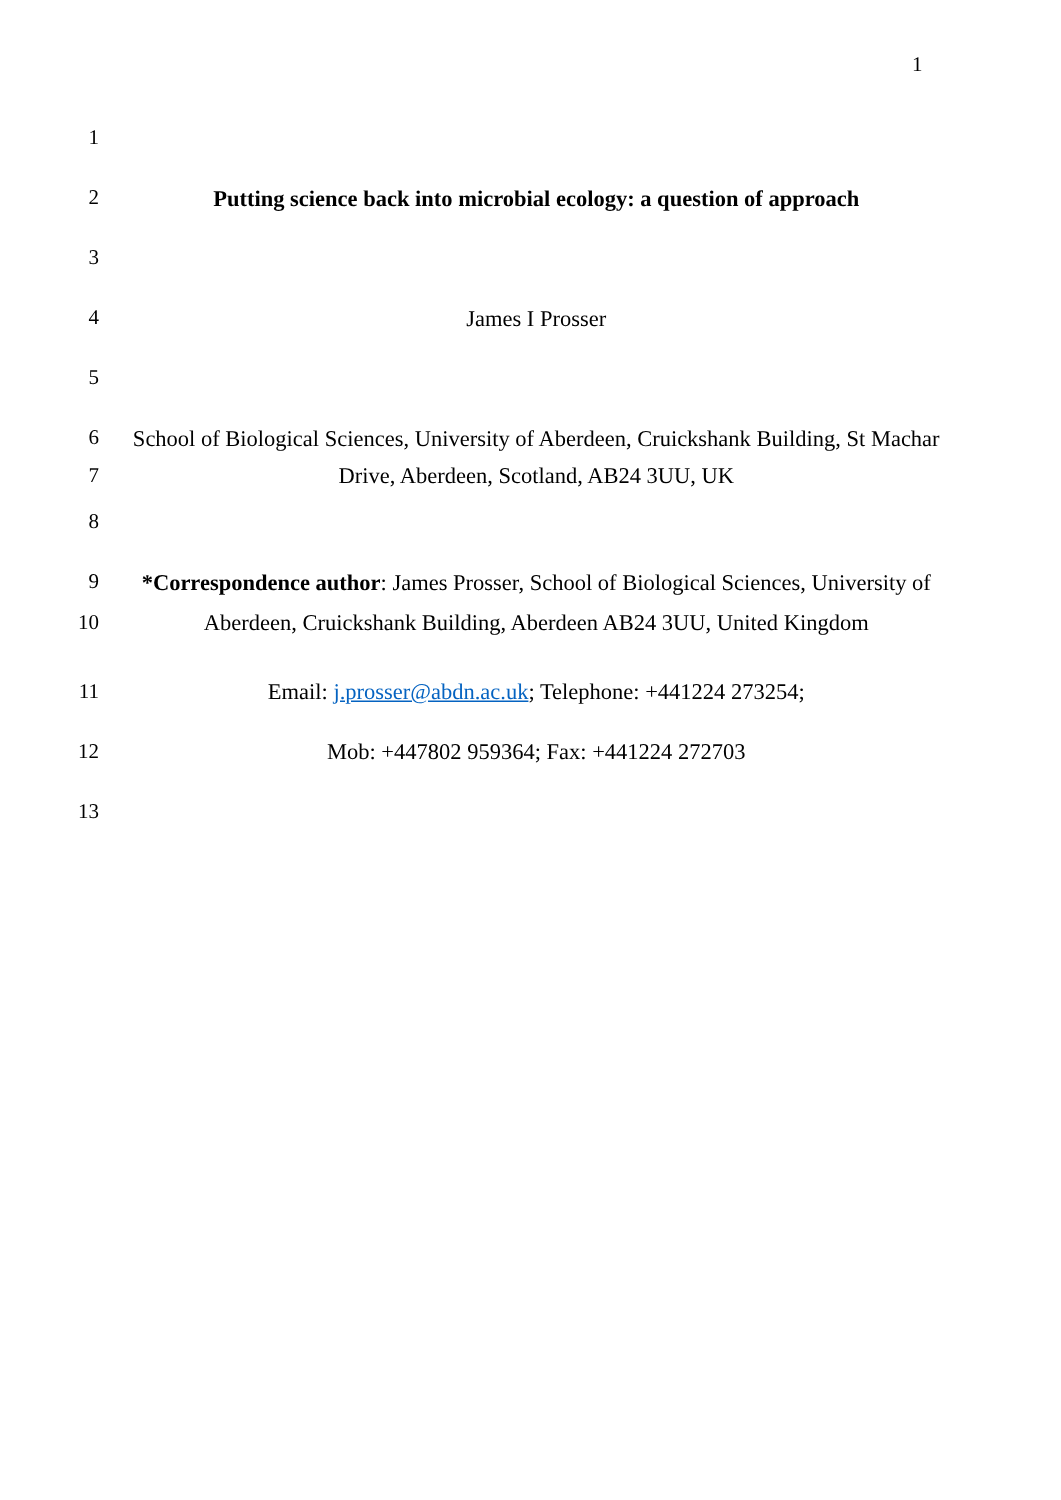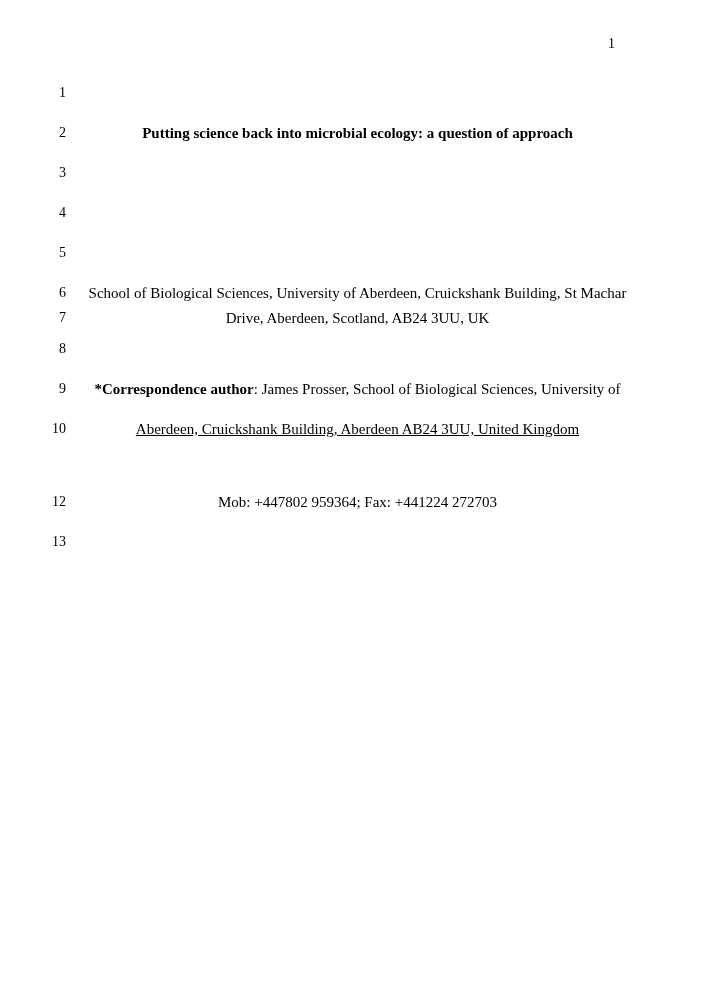--- a/index.html
+++ b/index.html
@@ -54,21 +54,21 @@
   
   .t1  { top:  84px; }
   .t2  { top: 124px; }
   .t3  { top: 164px; }
   .t4  { top: 204px; }
   .t5  { top: 244px; }
   .t6  { top: 284px; }
   .t7  { top: 309px; }
   .t8  { top: 340px; }
   .t9  { top: 380px; }
-  .t10 { top: 420px; text-decoration: underline; }
+  .t10 { top: 407px; }
   .t11 { top: 453px; }
   .t12 { top: 493px; }
   .t13 { top: 533px; }
 </style>
 </head>
 <body>
 
 <div class="page">
 
   <div class="page-number">1</div>
@@ -81,20 +81,21 @@
     <span class="num">2</span>
     <span class="text">Putting science back into microbial ecology: a question of approach</span>
   </div>
 
   <div class="line t3">
     <span class="num">3</span>
   </div>
 
   <div class="line t4 center">
     <span class="num">4</span>
+    <span class="text">James I Prosser</span>
   </div>
 
   <div class="line t5">
     <span class="num">5</span>
   </div>
 
   <div class="line t6 center">
     <span class="num">6</span>
     <span class="text">School of Biological Sciences, University of Aberdeen, Cruickshank Building, St Machar</span>
   </div>
@@ -111,20 +112,24 @@
   <div class="line t9">
     <span class="num">9</span>
     <span class="text"><span class="bold-label">*Correspondence author</span><span>: James Prosser, School of Biological Sciences, University of</span></span>
   </div>
 
   <div class="line t10">
     <span class="num">10</span>
     <span class="text">Aberdeen, Cruickshank Building, Aberdeen AB24 3UU, United Kingdom</span>
   </div>
 
+  <div class="line t11">
+    <span class="num">11</span>
+    <span class="text"><span>Email: </span><a class="email-link">j.prosser@abdn.ac.uk</a><span>; Telephone: +441224 273254;</span></span>
+  </div>
 
   <div class="line t12">
     <span class="num">12</span>
     <span class="text">Mob: +447802 959364; Fax: +441224 272703</span>
   </div>
 
   <div class="line t13">
     <span class="num">13</span>
   </div>
 

